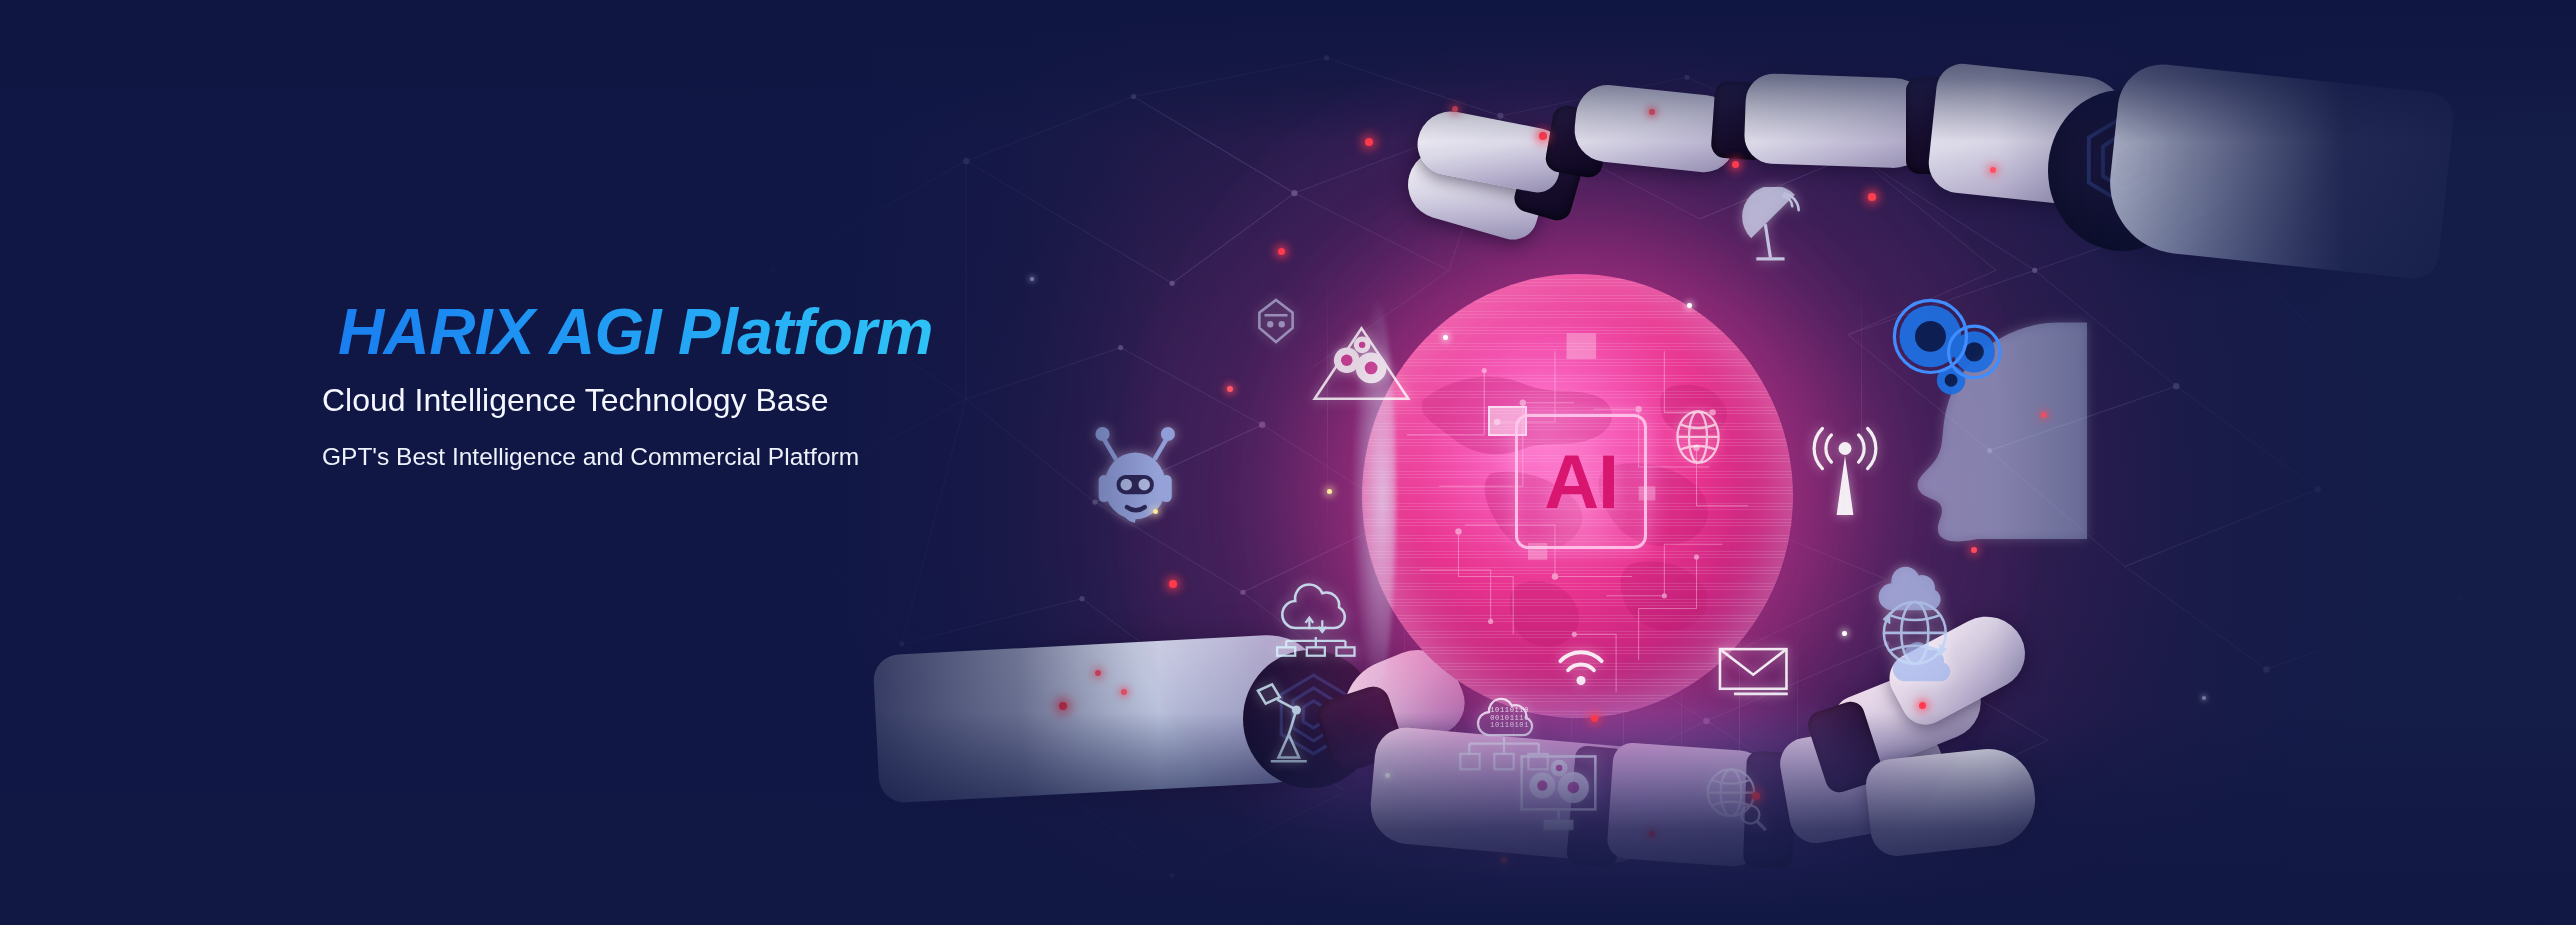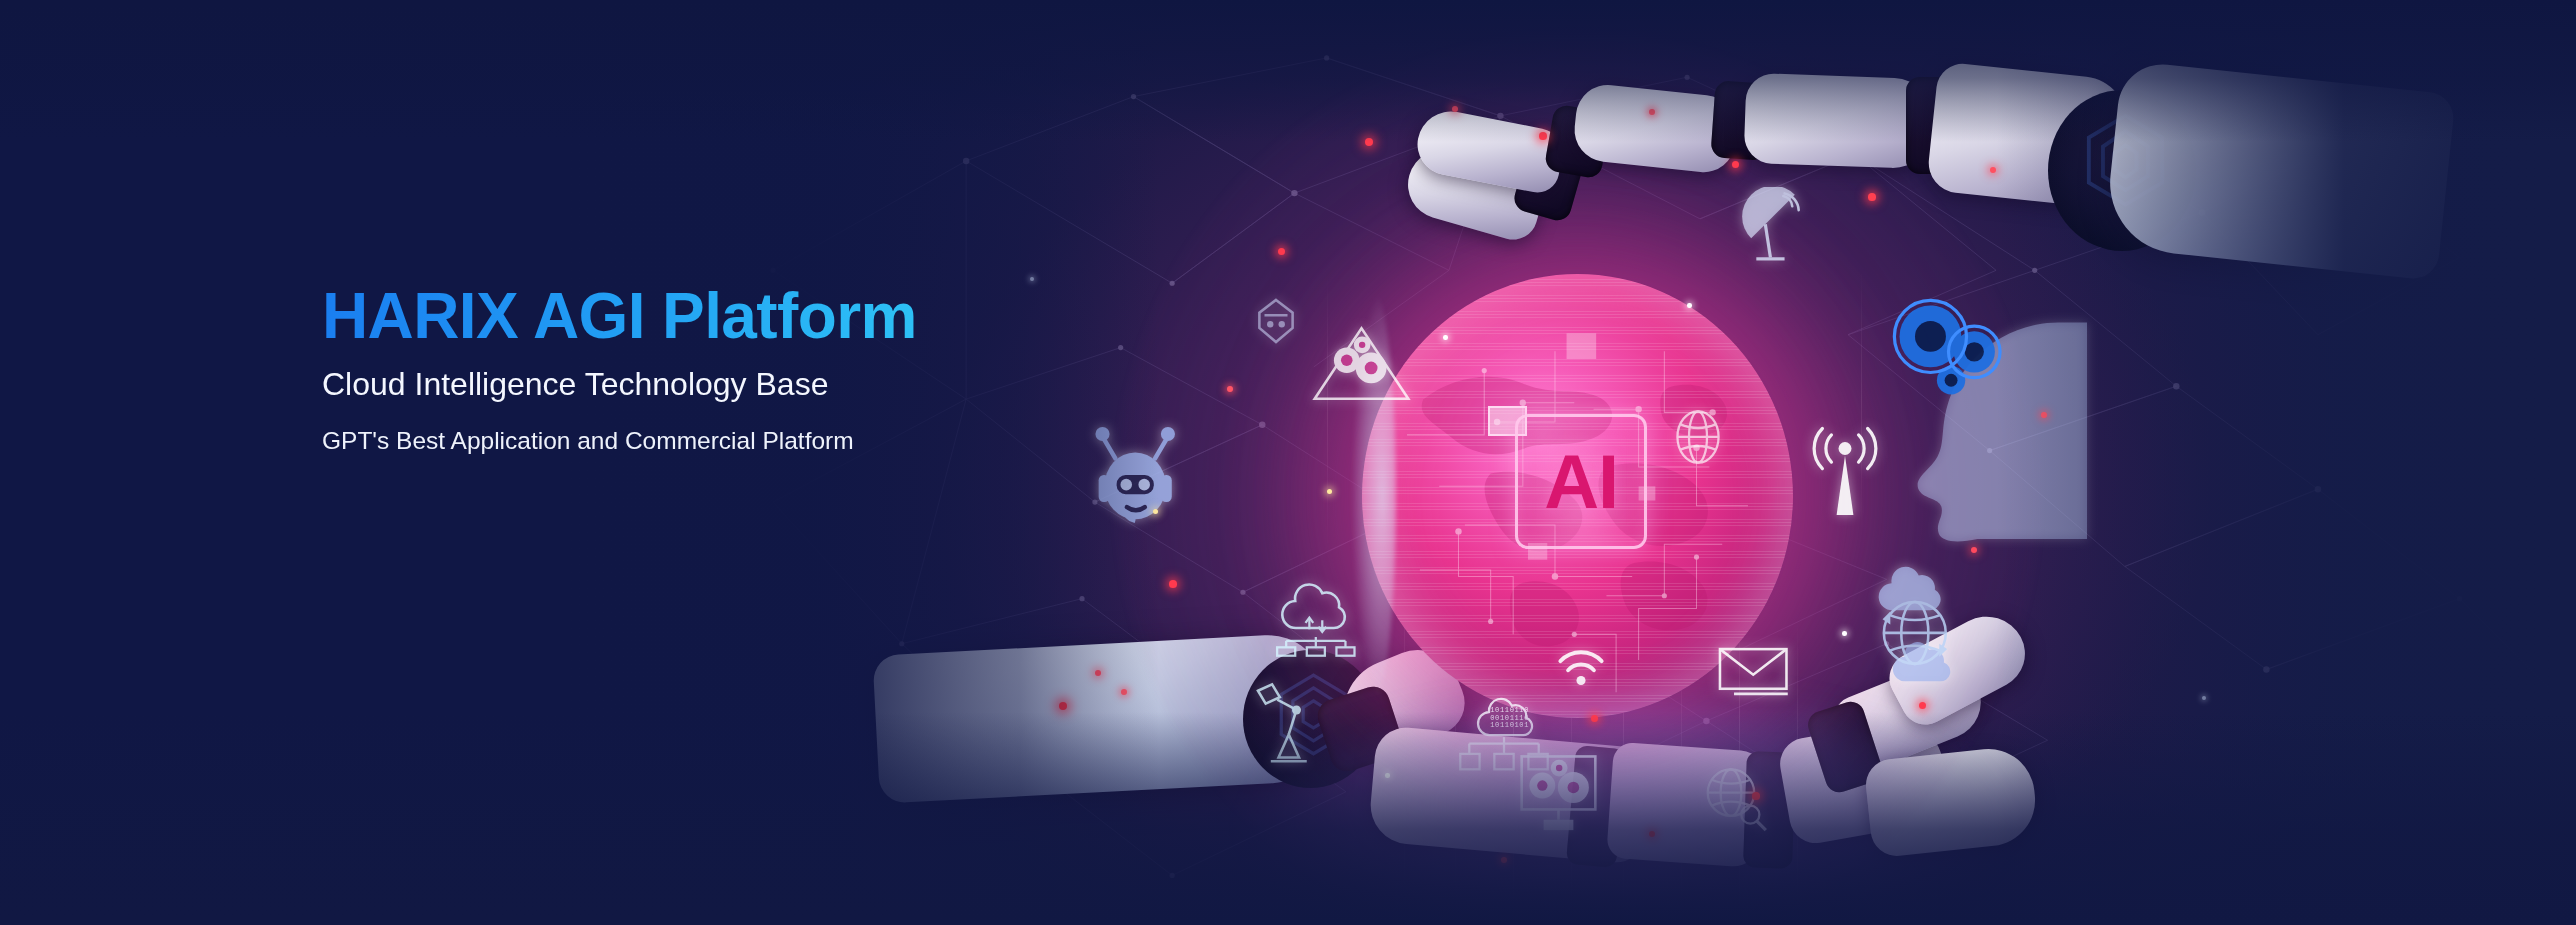--- a/index.html
+++ b/index.html
@@ -130,26 +130,27 @@
     background:radial-gradient(circle at 45% 40%, #1b1638 0%, #121030 40%, #080a22 75%, #05061a 100%);
   }
 
   
   .dot{position:absolute;border-radius:50%;}
   .ray{position:absolute;background:linear-gradient(180deg,rgba(255,255,255,0) 0%,rgba(255,255,255,.45) 50%,rgba(255,255,255,0) 100%);width:0.6px;}
 
   
   .text-block{position:absolute;left:322px;top:283px;width:902px;}
   .title{
-    font-size:64px;font-weight:bold;line-height:1.05;margin:0;
+    font-size:64px;font-weight:bold;line-height:1.05;margin:16px;
     letter-spacing:-0.6px;
     background:linear-gradient(90deg,#1a7ef0 0%,#219ef4 32%,#2cbdf6 62%,#37dcf6 100%);
     -webkit-background-clip:text;background-clip:text;
     color:transparent;-webkit-text-fill-color:transparent;
     white-space:nowrap;
+    font-style:italic;
   }
   .subtitle{
     font-size:32px;font-weight:normal;line-height:1.1;margin:16.7px 0 0 0;
     color:#f4f7ff;white-space:nowrap;
   }
   .tagline{
     font-size:24.5px;font-weight:normal;line-height:1.1;margin:26px 0 0 0;
     color:#eef2fb;white-space:nowrap;
   }
 </style>
@@ -614,17 +615,17 @@
   </div>
 
   <div class="bg-left-fade"></div>
   <div class="bg-right-fade"></div>
   <div class="bg-bottom-fade"></div>
   <div class="bg-top-fade"></div>
 
   <div class="text-block">
     <h1 class="title">HARIX AGI Platform</h1>
     <h2 class="subtitle">Cloud Intelligence Technology Base</h2>
-    <p class="tagline">GPT's Best Application and Commercial Platform</p>
+    <p class="tagline">GPT's Best Intelligence and Commercial Platform</p>
   </div>
 
 </div>
 
 
 </body></html>

